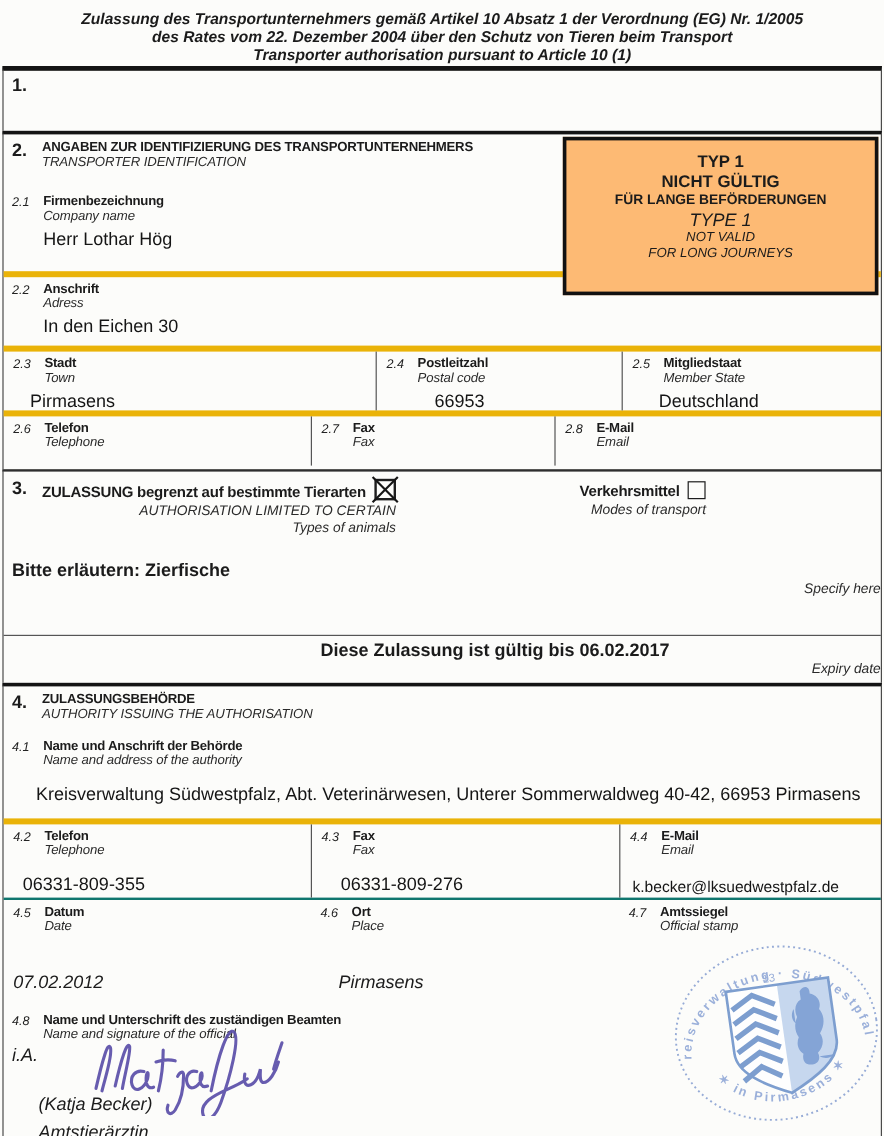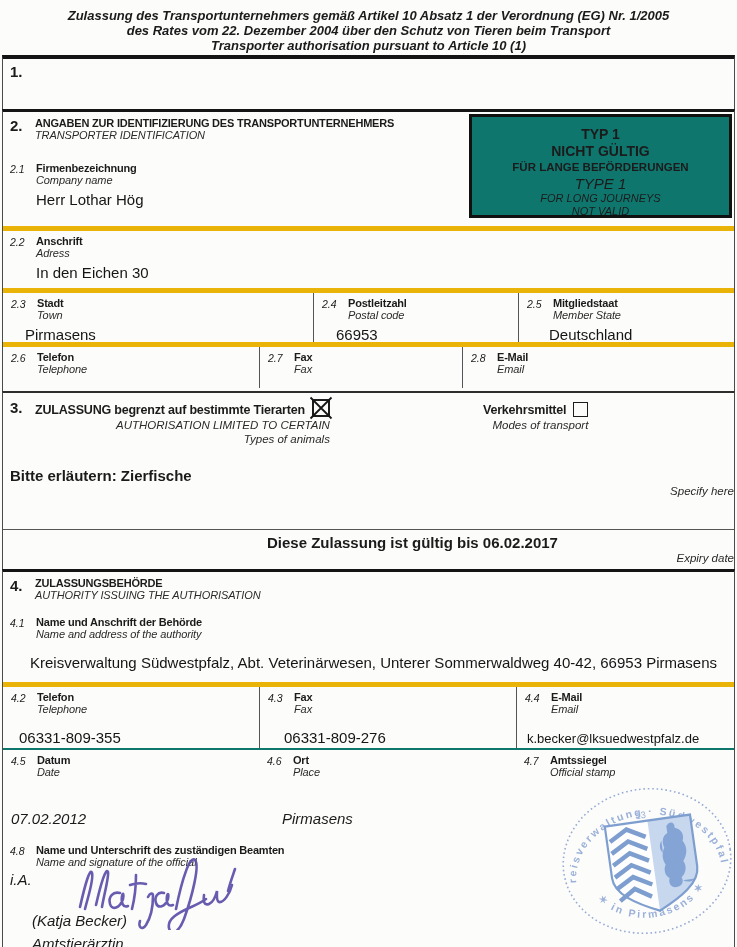--- a/index.html
+++ b/index.html
@@ -34,22 +34,22 @@
   .row { display: flex; border-top: 5px solid #eab308; }
   .row22 { height: 62px; padding: 4px 0 0 7px; }
   .row2345 { height: 54px; }
   .row2678 { height: 46px; }
   .cell { padding: 4px 0 0 8px; height: 100%; }
   .cell + .cell { border-left: 1px solid #555; }
   .r23-c1 { width: 310px; } .r23-c2 { width: 205px; } .r23-c3 { flex: 1; }
   .r26-c1 { width: 256px; } .r26-c2 { width: 203px; } .r26-c3 { flex: 1; }
   .r42-c1 { width: 256px; } .r42-c2 { width: 257px; } .r42-c3 { flex: 1; }
 
-  .typ-box { position: absolute; top: 2px; right: 2px; width: 263px; height: 104px;
-    border: 3px solid #111; text-align: center; padding-top: 9px; background:#0f766e; }
+  .typ-box { position: absolute; top: 2px; right: 2px; width: 263px; height: 132px;
+    border: 3px solid #111; text-align: center; padding-top: 9px; background:#fdba74; }
   .typ-b1 { font-weight: bold; font-size: 14px; line-height: 17px; }
   .typ-b2 { font-weight: bold; font-size: 11.5px; line-height: 15px; }
   .typ-i1 { font-style: italic; font-size: 15px; line-height: 17px; }
   .typ-i2 { font-style: italic; font-size: 11px; line-height: 13px; }
 
   .s3top { height: 66px; padding: 6px 0 0 7px; position: relative; }
   .s3-lab { font-weight: bold; font-size: 12.5px; letter-spacing: -0.2px; }
   .s3-sub { font-style: italic; font-size: 11.5px; line-height: 14px; color:#2a2a2a;text-align:right; }
   .cbx { display: inline-block; vertical-align: -3px; width: 18px; height: 18px;
     border: 2px solid #1d1d1d; margin-left: 7px; position: relative; }
@@ -92,22 +92,22 @@
       <span class="secnum">1.</span>
     </div>
   </div>
 
   <div class="sec sec2">
     <div class="typ-box">
       <div class="typ-b1">TYP 1</div>
       <div class="typ-b1">NICHT GÜLTIG</div>
       <div class="typ-b2">FÜR LANGE BEFÖRDERUNGEN</div>
       <div class="typ-i1">TYPE 1</div>
+      <div class="typ-i2">NOT VALID</div>
       <div class="typ-i2">FOR LONG JOURNEYS</div>
-      <div class="typ-i2">NOT VALID</div>
     </div>
 
     <div class="s2head">
       <div class="fld">
         <span class="secnum">2.</span>
         <div>
           <div class="lab">ANGABEN ZUR IDENTIFIZIERUNG DES TRANSPORTUNTERNEHMERS</div>
           <div class="sub">TRANSPORTER IDENTIFICATION</div>
         </div>
       </div>
@@ -147,21 +147,21 @@
         <div class="val" style="margin-left:14px">Pirmasens</div>
       </div>
       <div class="cell r23-c2">
         <div class="fld">
           <span class="inum">2.4</span>
           <div>
             <div class="lab">Postleitzahl</div>
             <div class="sub">Postal code</div>
           </div>
         </div>
-        <div class="val" style="margin-left:14px">66953</div>
+        <div class="val" style="margin-left:40px">66953</div>
       </div>
       <div class="cell r23-c3">
         <div class="fld">
           <span class="inum">2.5</span>
           <div>
             <div class="lab">Mitgliedstaat</div>
             <div class="sub">Member State</div>
           </div>
         </div>
         <div class="val" style="margin-left:22px">Deutschland</div>

